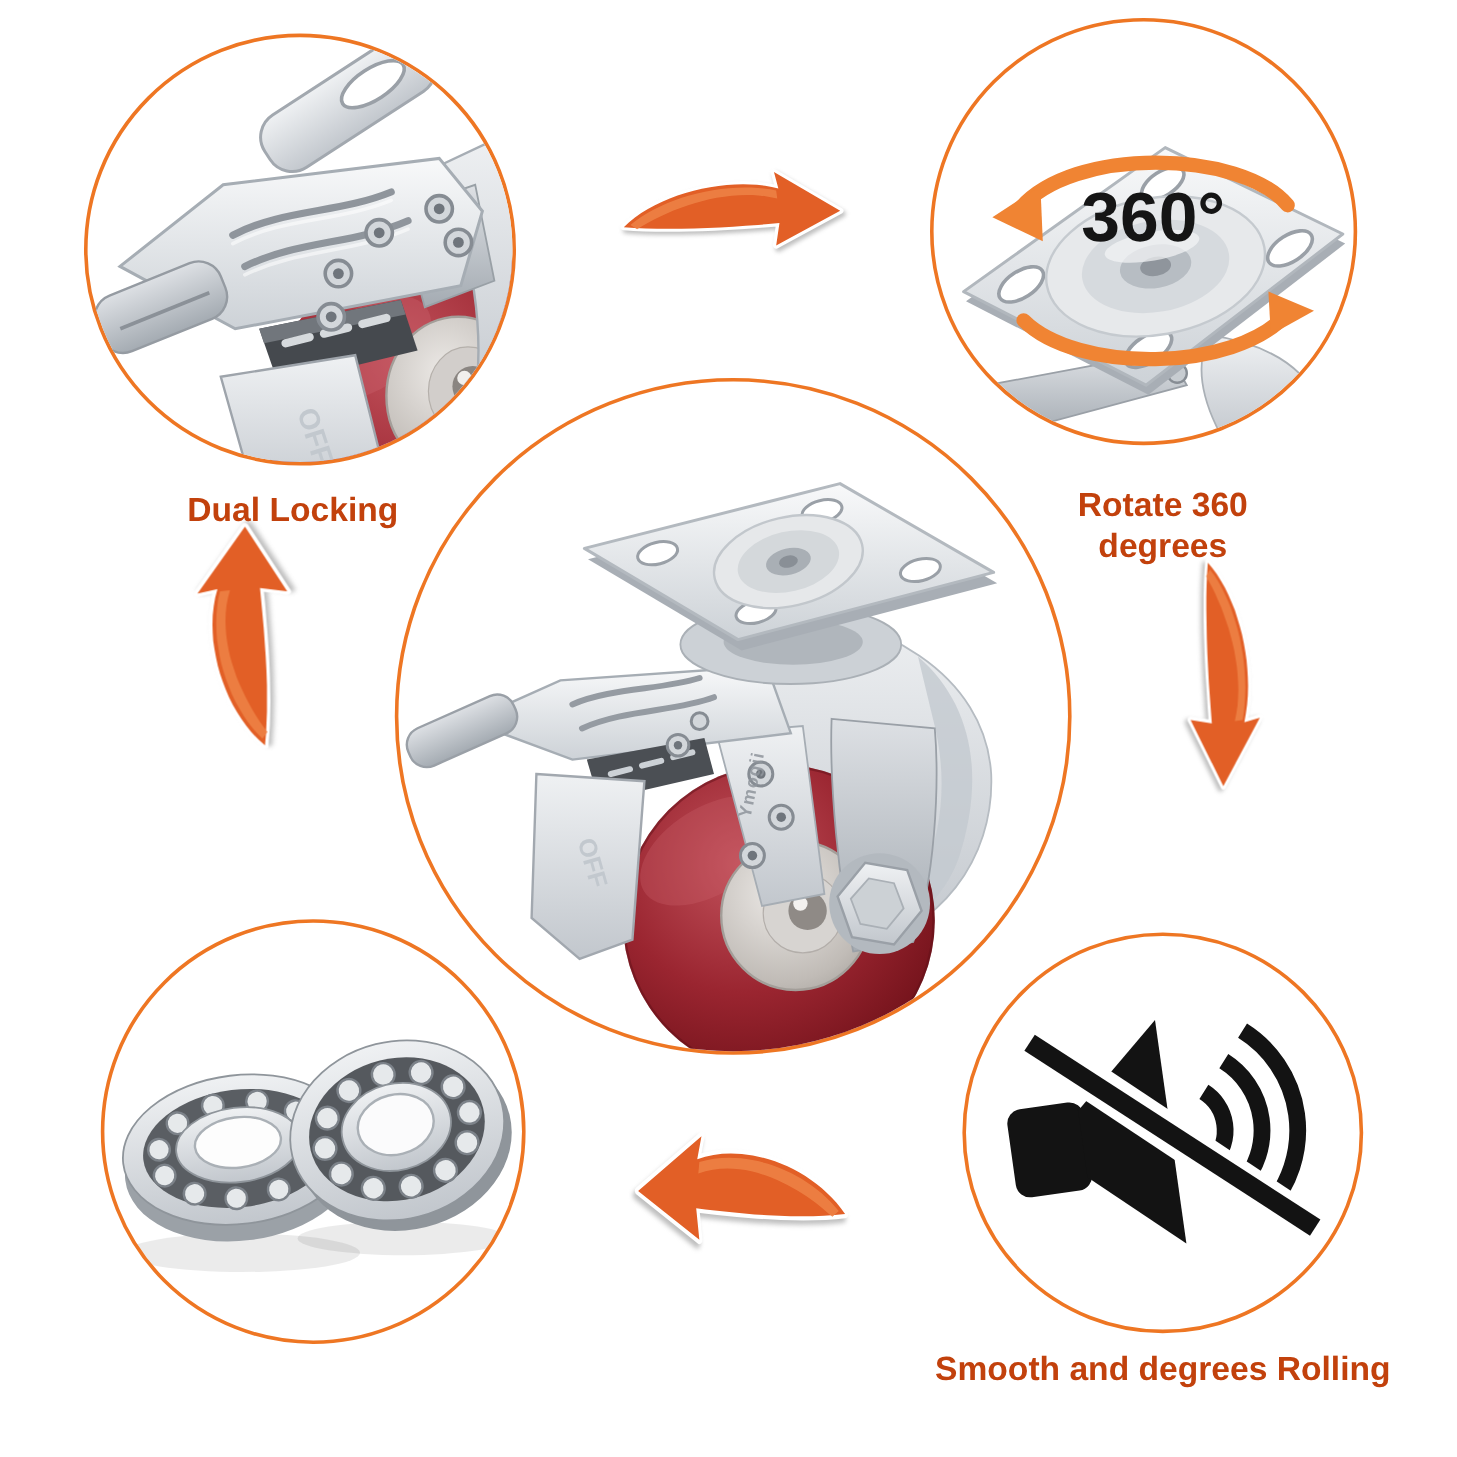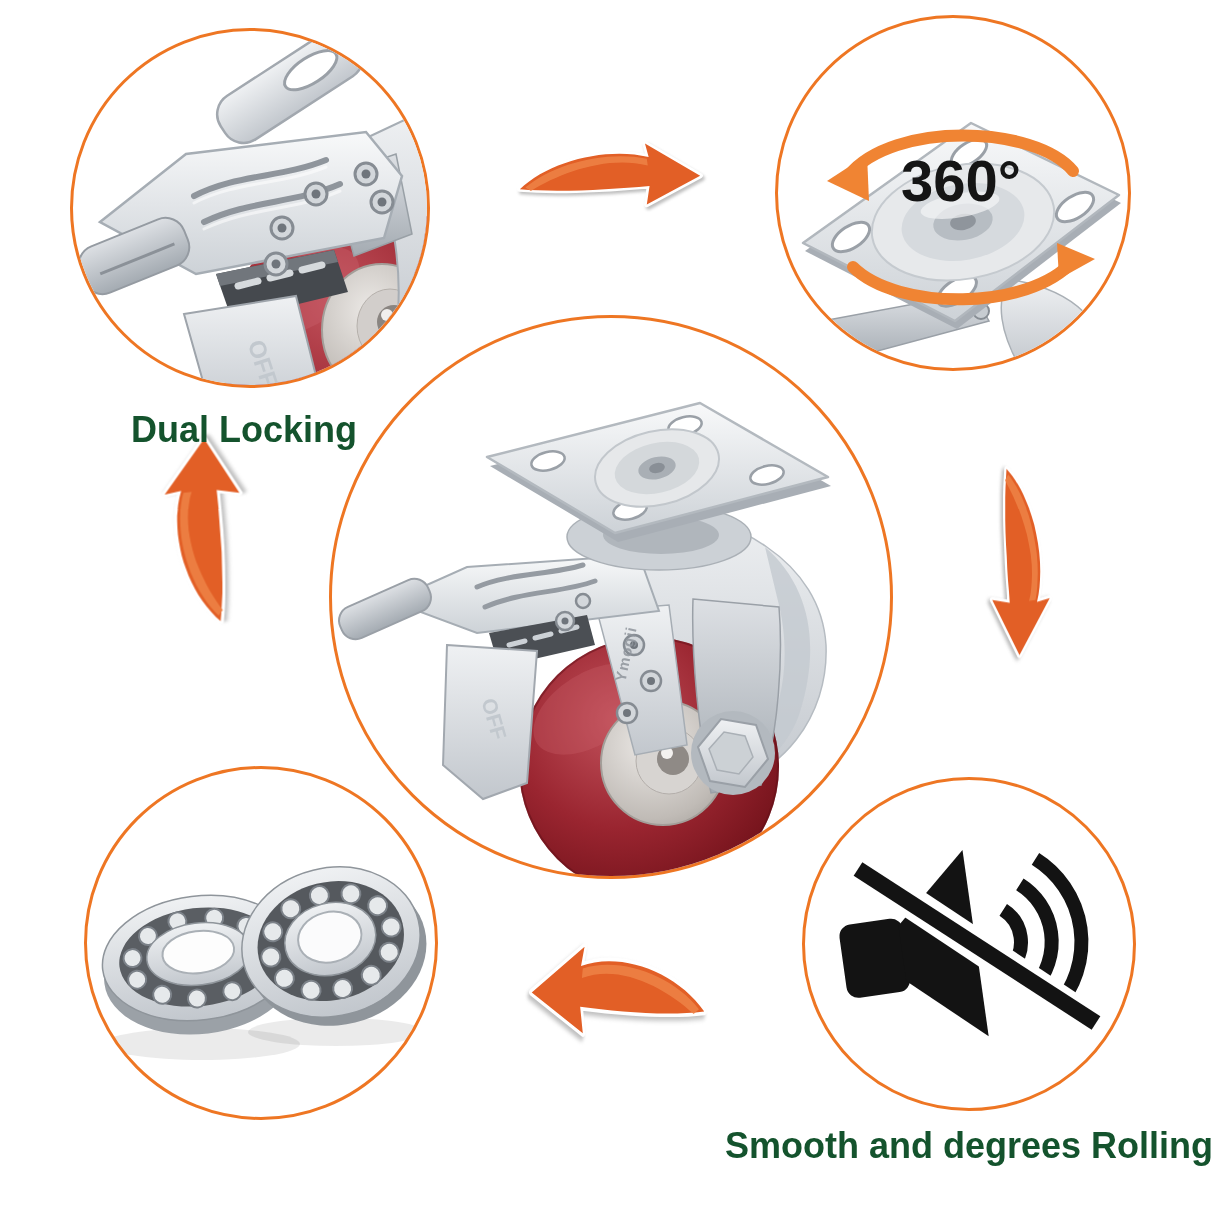--- a/index.html
+++ b/index.html
@@ -12,21 +12,21 @@
     background:#ffffff;overflow:hidden;box-sizing:border-box;
   }
   .feature-circle svg{position:absolute;left:-3px;top:-3px;}
   .circle-tl{left:70px;top:28px;width:360px;height:360px;}
   .circle-tr{left:775px;top:15px;width:356px;height:356px;}
   .circle-c{left:329px;top:315px;width:564px;height:564px;}
   .circle-bl{left:84px;top:766px;width:354px;height:354px;}
   .circle-br{left:802px;top:777px;width:334px;height:334px;}
   .label{
     position:absolute;transform:translateX(-50%);
-    font-weight:700;font-size:36px;line-height:1.2;color:#14532d;
+    font-weight:700;font-size:28px;line-height:1.2;color:#c2410c;
     white-space:nowrap;text-align:center;
   }
   .label-dual{left:244px;top:408px;}
   .label-rotate{left:969px;top:404px;white-space:normal;width:320px;}
   .label-bearing{left:260px;top:1130px;}
   .label-smooth{left:969px;top:1124px;}
   .label-line{display:block;}
   .flow-arrow{
     position:absolute;
     filter:drop-shadow(2px 3px 2px rgba(110,110,110,0.45));
@@ -311,15 +311,19 @@
       <use href="#arrow-shape"></use>
     </svg>
   <svg class="flow-arrow arrow-bottom" width="212" height="80" viewBox="0 0 212 80">
       <use href="#arrow-shape"></use>
     </svg>
   <svg class="flow-arrow arrow-left" width="212" height="80" viewBox="0 0 212 80">
       <use href="#arrow-shape"></use>
     </svg>
 
   <div class="label label-dual">Dual Locking</div>
+  <div class="label label-rotate">
+    <span class="label-line">Rotate 360</span>
+    <span class="label-line">degrees</span>
+  </div>
   <div class="label label-smooth">Smooth and degrees Rolling</div>
 
 </div>
 
 </body></html>

